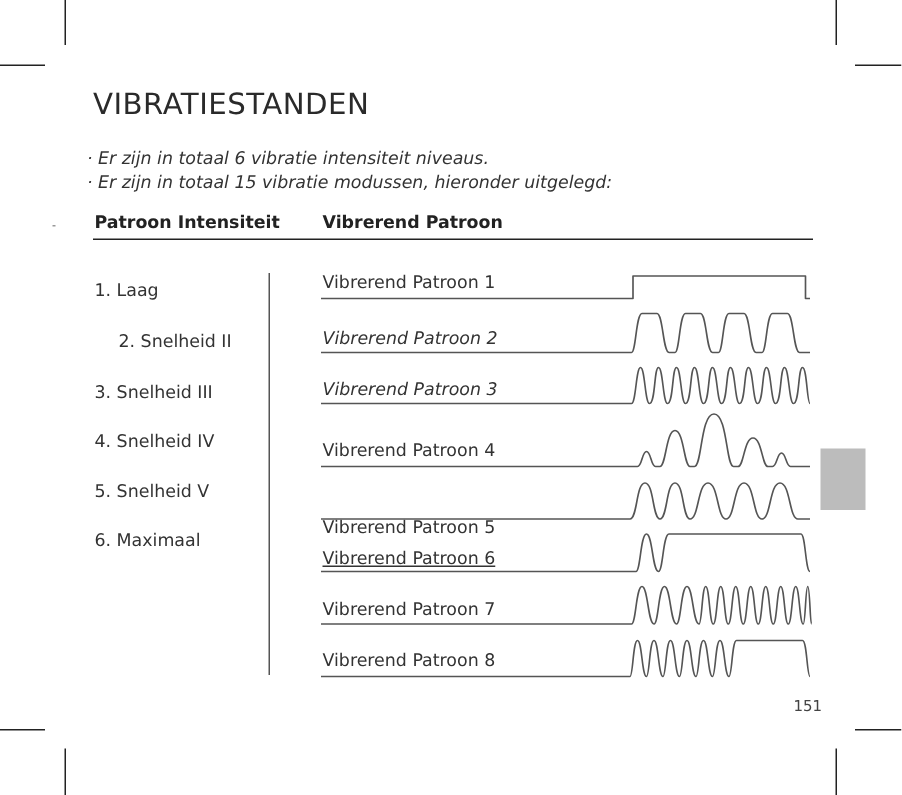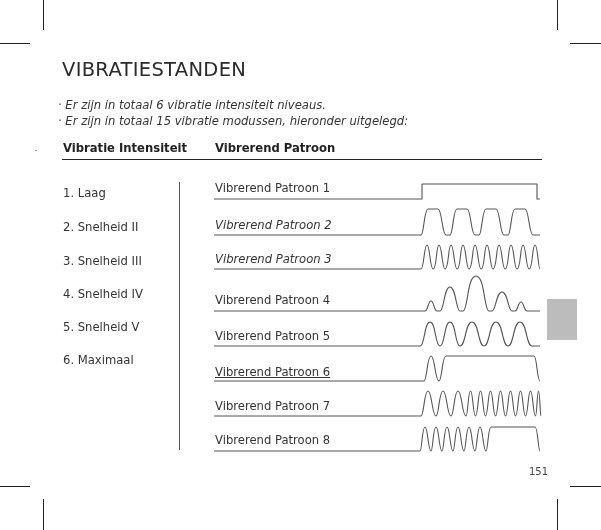--- a/index.html
+++ b/index.html
@@ -31,38 +31,38 @@
 <div class="crop" style="left:570px;top:486px;width:31px;height:1px;"></div>
 <div class="crop" style="left:557px;top:499px;width:1px;height:31px;"></div>
 
 <div class="abs dot"></div>
 
 <h1 class="abs title" style="margin:0;">VIBRATIESTANDEN</h1>
 
 <div class="abs bullet" style="top:98px;">· Er zijn in totaal 6 vibratie intensiteit niveaus.</div>
 <div class="abs bullet" style="top:114px;">· Er zijn in totaal 15 vibratie modussen, hieronder uitgelegd:</div>
 
-<div class="abs hdr" style="left:63px;">Vibratie Intensiteit</div>
+<div class="abs hdr" style="left:63px;">Patroon Intensiteit</div>
 <div class="abs hdr" style="left:215px;">Vibrerend Patroon</div>
 <div class="abs hdr-rule"></div>
 
 <div class="abs intensity" style="top:186px;">1. Laag</div>
-<div class="abs intensity" style="top:220px;">2. Snelheid II</div>
+<div class="abs intensity" style="top:220px;margin-left:16px;">2. Snelheid II</div>
 <div class="abs intensity" style="top:254px;">3. Snelheid III</div>
 <div class="abs intensity" style="top:287px;">4. Snelheid IV</div>
 <div class="abs intensity" style="top:320px;">5. Snelheid V</div>
 <div class="abs intensity" style="top:353px;">6. Maximaal</div>
 
 <div class="abs vline"></div>
 
 <div class="abs plabel" style="top:181px;">Vibrerend Patroon 1</div>
 <div class="abs plabel" style="top:218px;font-style:italic;">Vibrerend Patroon 2</div>
 <div class="abs plabel" style="top:252px;font-style:italic;">Vibrerend Patroon 3</div>
 <div class="abs plabel" style="top:293px;">Vibrerend Patroon 4</div>
-<div class="abs plabel" style="top:329px;">Vibrerend Patroon 5</div>
+<div class="abs plabel" style="top:344px;">Vibrerend Patroon 5</div>
 <div class="abs plabel" style="top:365px;text-decoration:underline;">Vibrerend Patroon 6</div>
 <div class="abs plabel" style="top:399px;">Vibrerend Patroon 7</div>
 <div class="abs plabel" style="top:433px;">Vibrerend Patroon 8</div>
 
 <svg class="waves" width="601" height="530" viewBox="0 0 601 530">
   <g fill="none" stroke="#555" stroke-width="1.1" stroke-linejoin="round">
 
     <path d="M214 199 H422 V184 H537 V199 H540"></path>
 
     <path d="M214 235 H421

